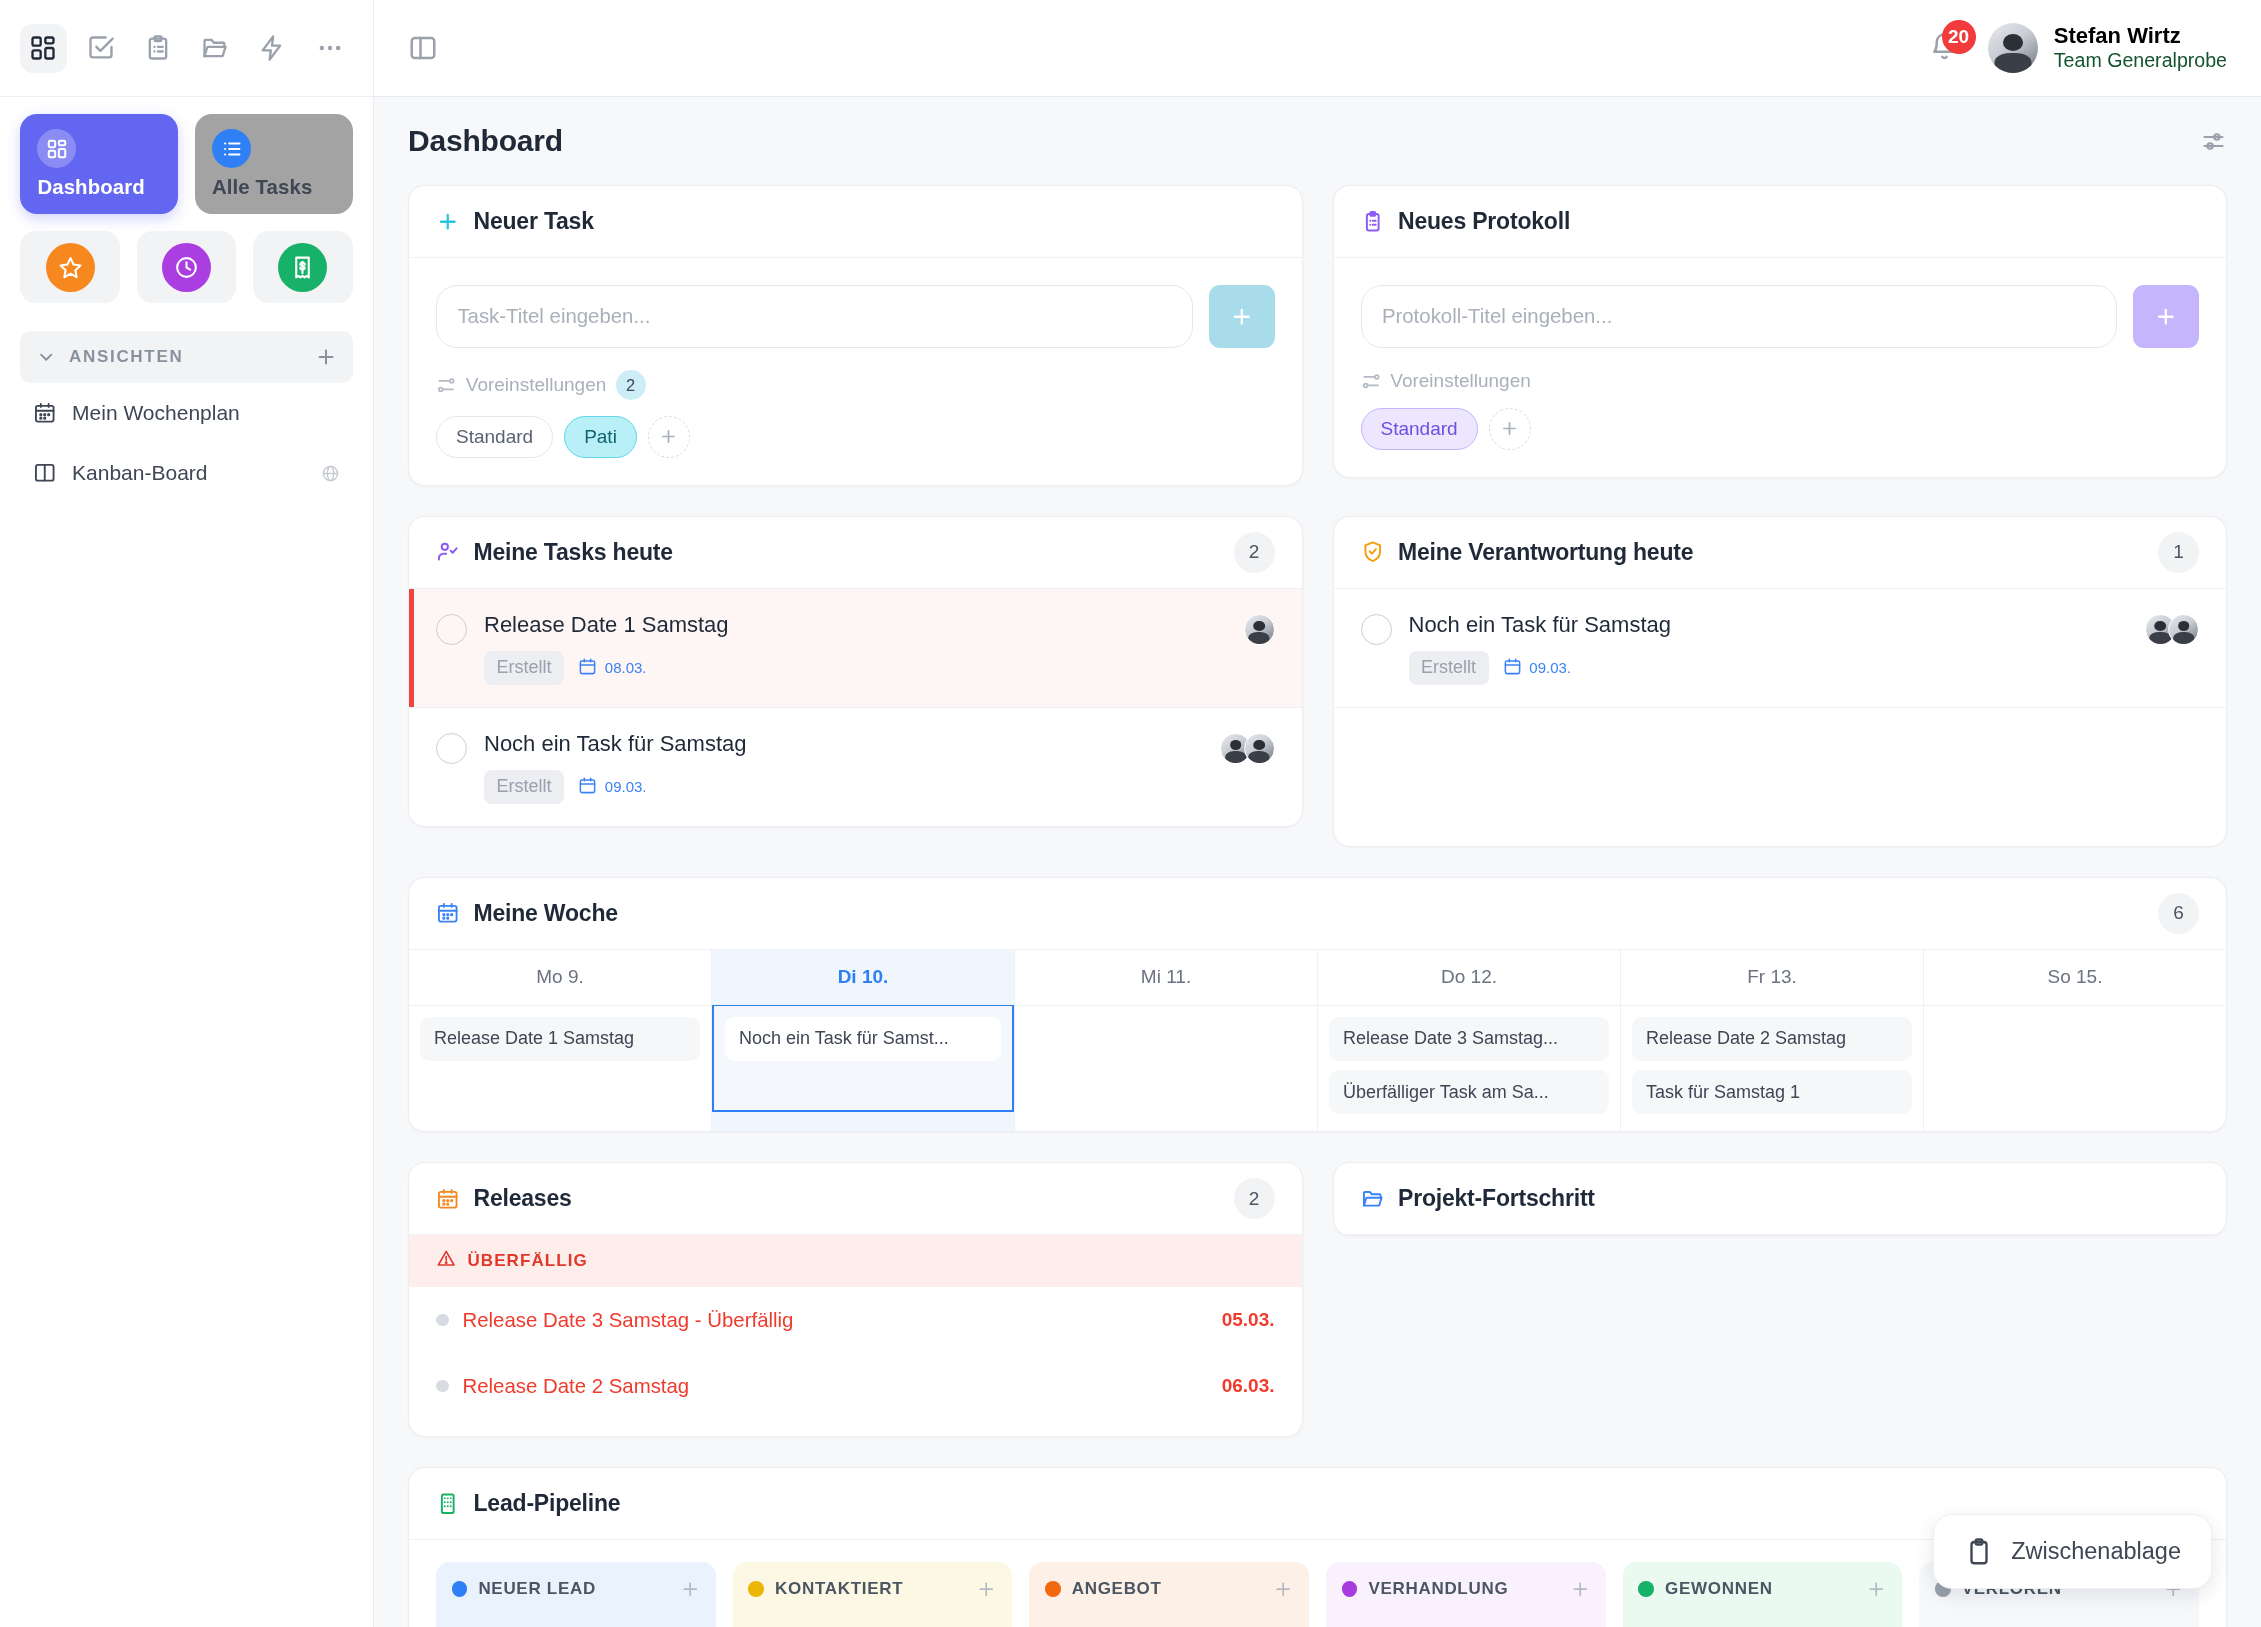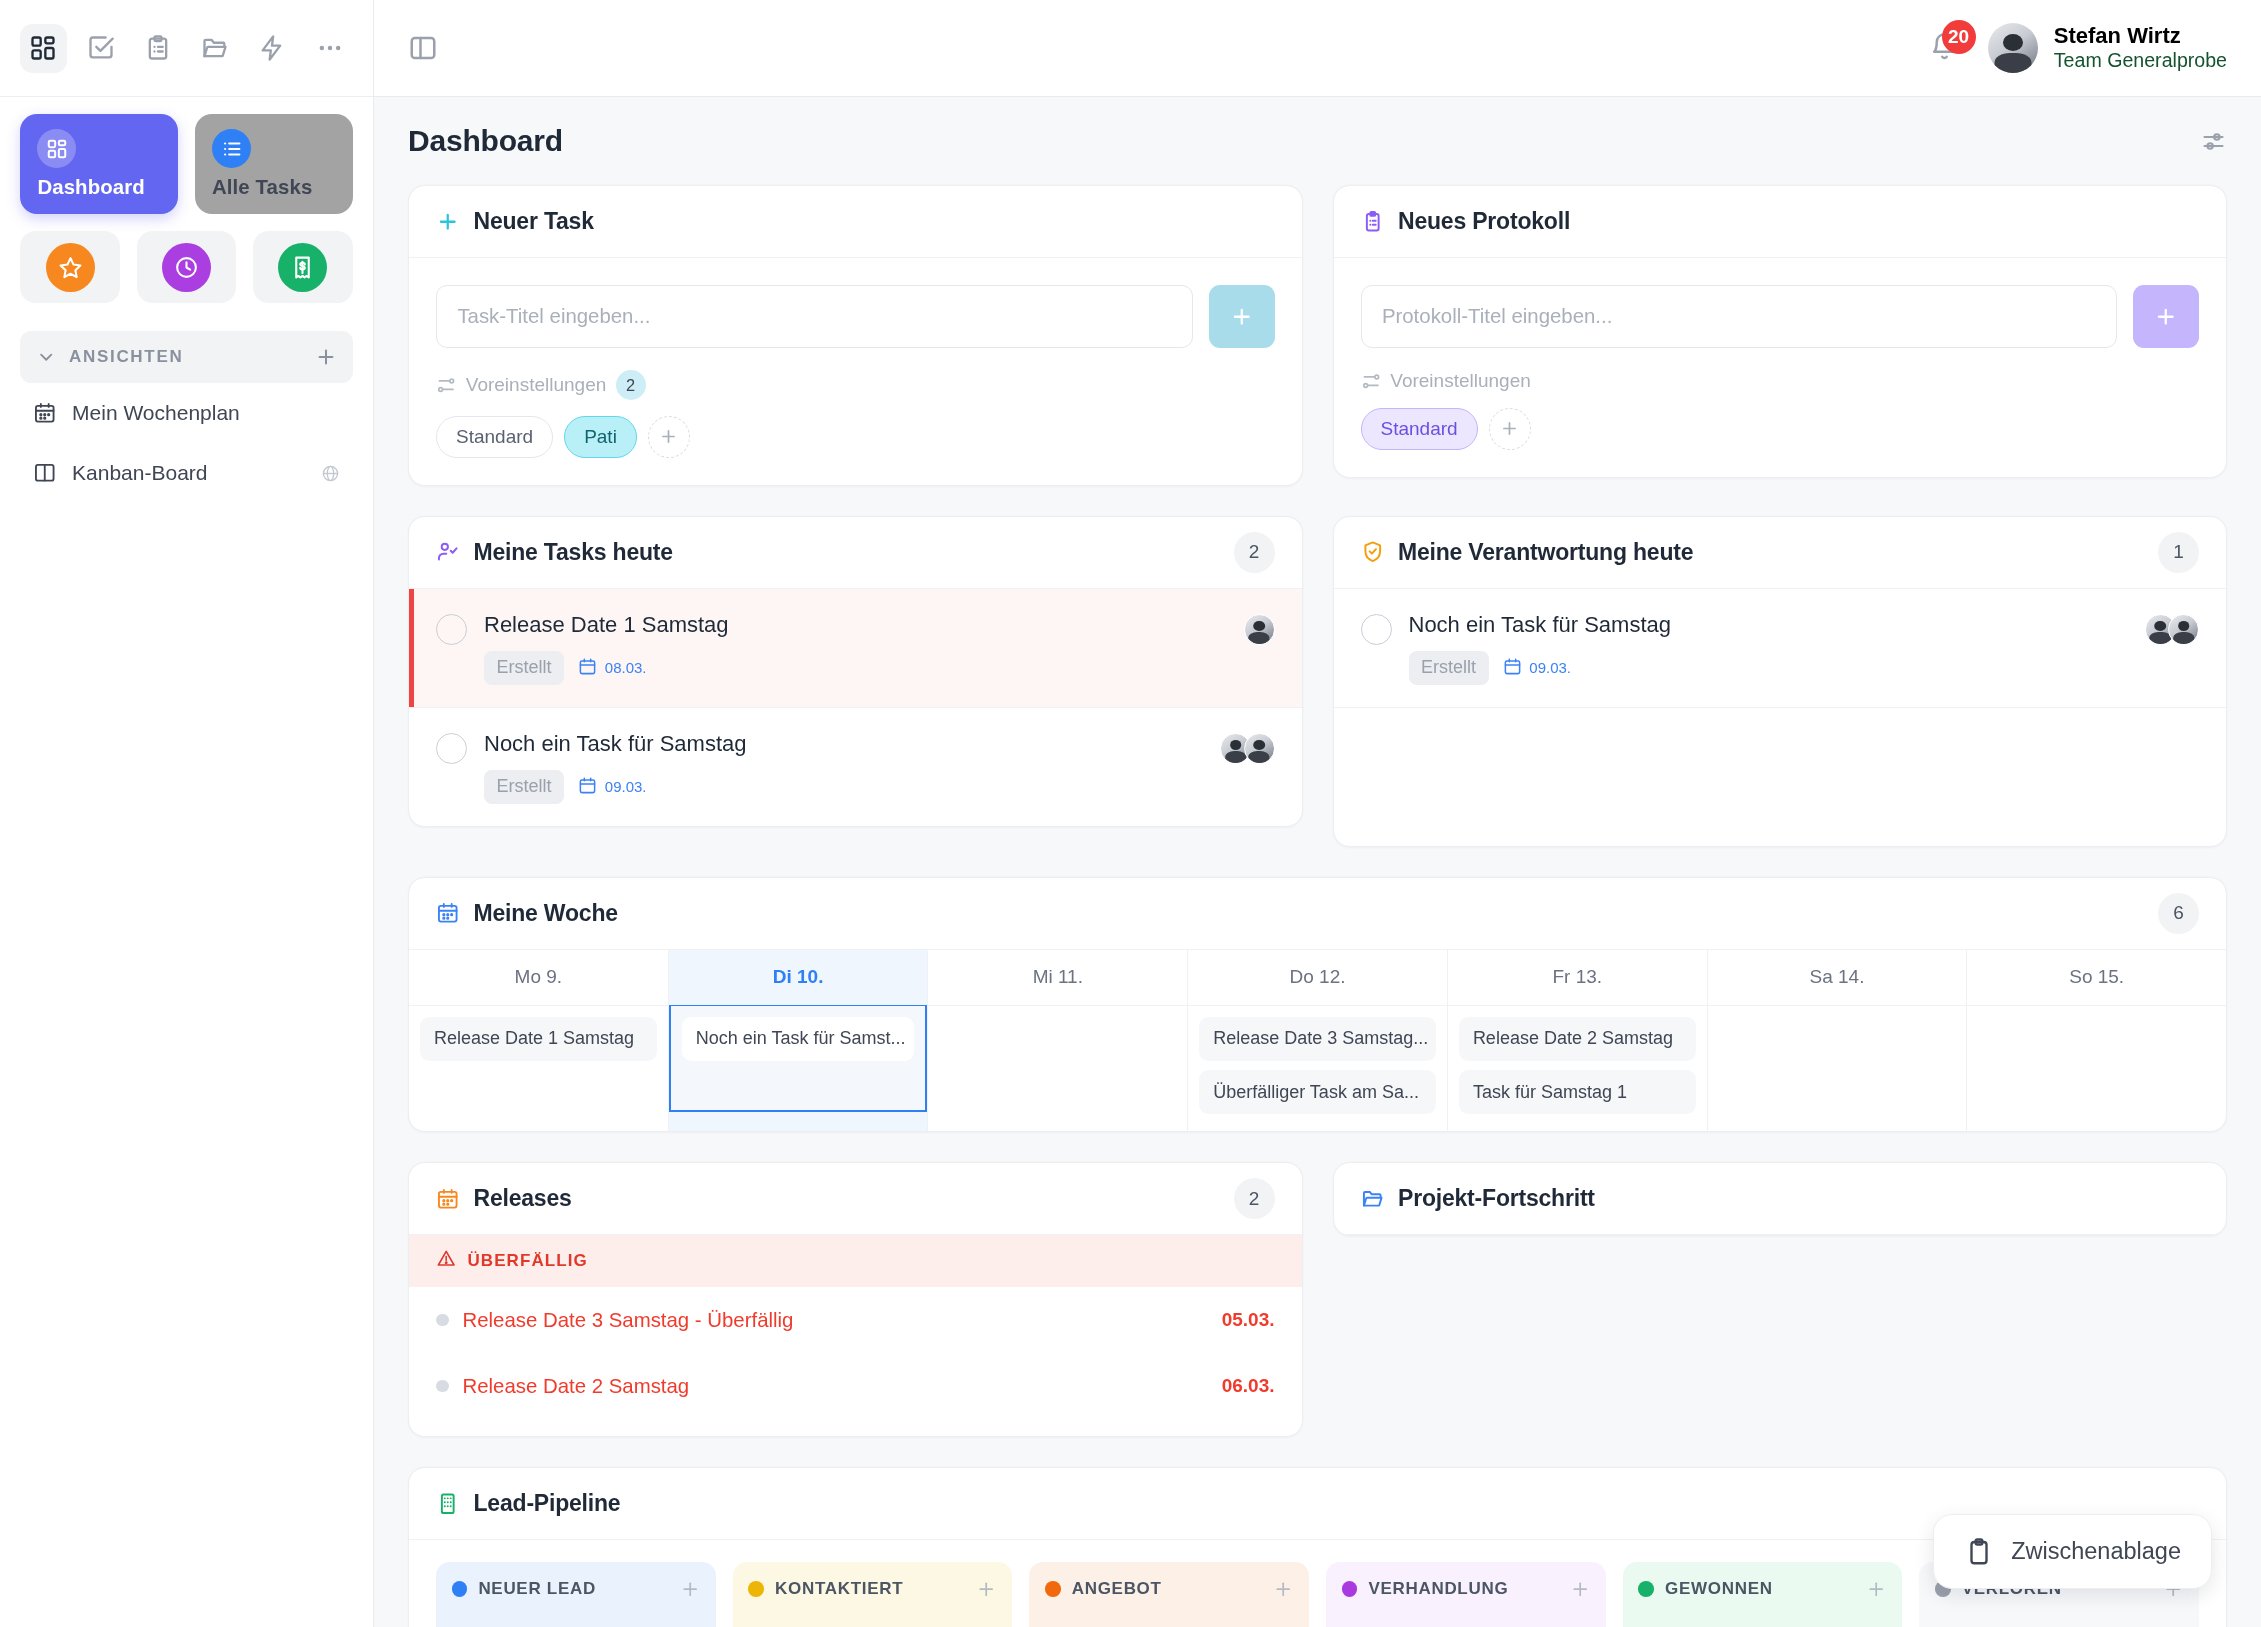--- a/index.html
+++ b/index.html
@@ -121,21 +121,21 @@
   .count-pill{
     min-width:41px;height:41px;border-radius:20.4px;background:#f2f3f5;color:#4b5563;
     font-size:19px;display:flex;align-items:center;justify-content:center;padding:0 9.4px;
   }
 
   .card-body{padding:27px}
 
   
   .create-row{display:flex;gap:15.7px;align-items:stretch}
   .create-input{
-    flex:1;height:63px;border:0.8px solid #e4e7eb;border-radius:11px;background:#fff;
+    flex:1;height:63px;border:0.8px solid #e4e7eb;border-radius:21px;background:#fff;
     font-size:20.4px;color:#3f4654;padding:0 20.4px;font-family:inherit;outline:none;
   }
   .create-input::placeholder{color:#a9b0ba}
   .create-btn{
     width:66px;height:63px;border-radius:11px;border:none;display:flex;align-items:center;justify-content:center;
     color:#fff;cursor:pointer;
   }
   .create-btn.cyan{background:#a9dcea}
   .create-btn.violet{background:#c4b5fd}
 
@@ -687,24 +687,20 @@
             </div>
           </div>
           <div class="day">
             <div class="day-head">Fr 13.</div>
             <div class="day-body">
               <div class="day-pill">Release Date 2 Samstag</div>
               <div class="day-pill">Task für Samstag 1</div>
             </div>
           </div>
           <div class="day">
-            <div class="day-head">Sa 14.</div>
-            <div class="day-body"></div>
-          </div>
-          <div class="day">
             <div class="day-head">So 15.</div>
             <div class="day-body"></div>
           </div>
         </div>
       </div>
 
       <div class="grid" style="margin-top:30px">
         <div class="col">
           <div class="card">
             <div class="card-head">

